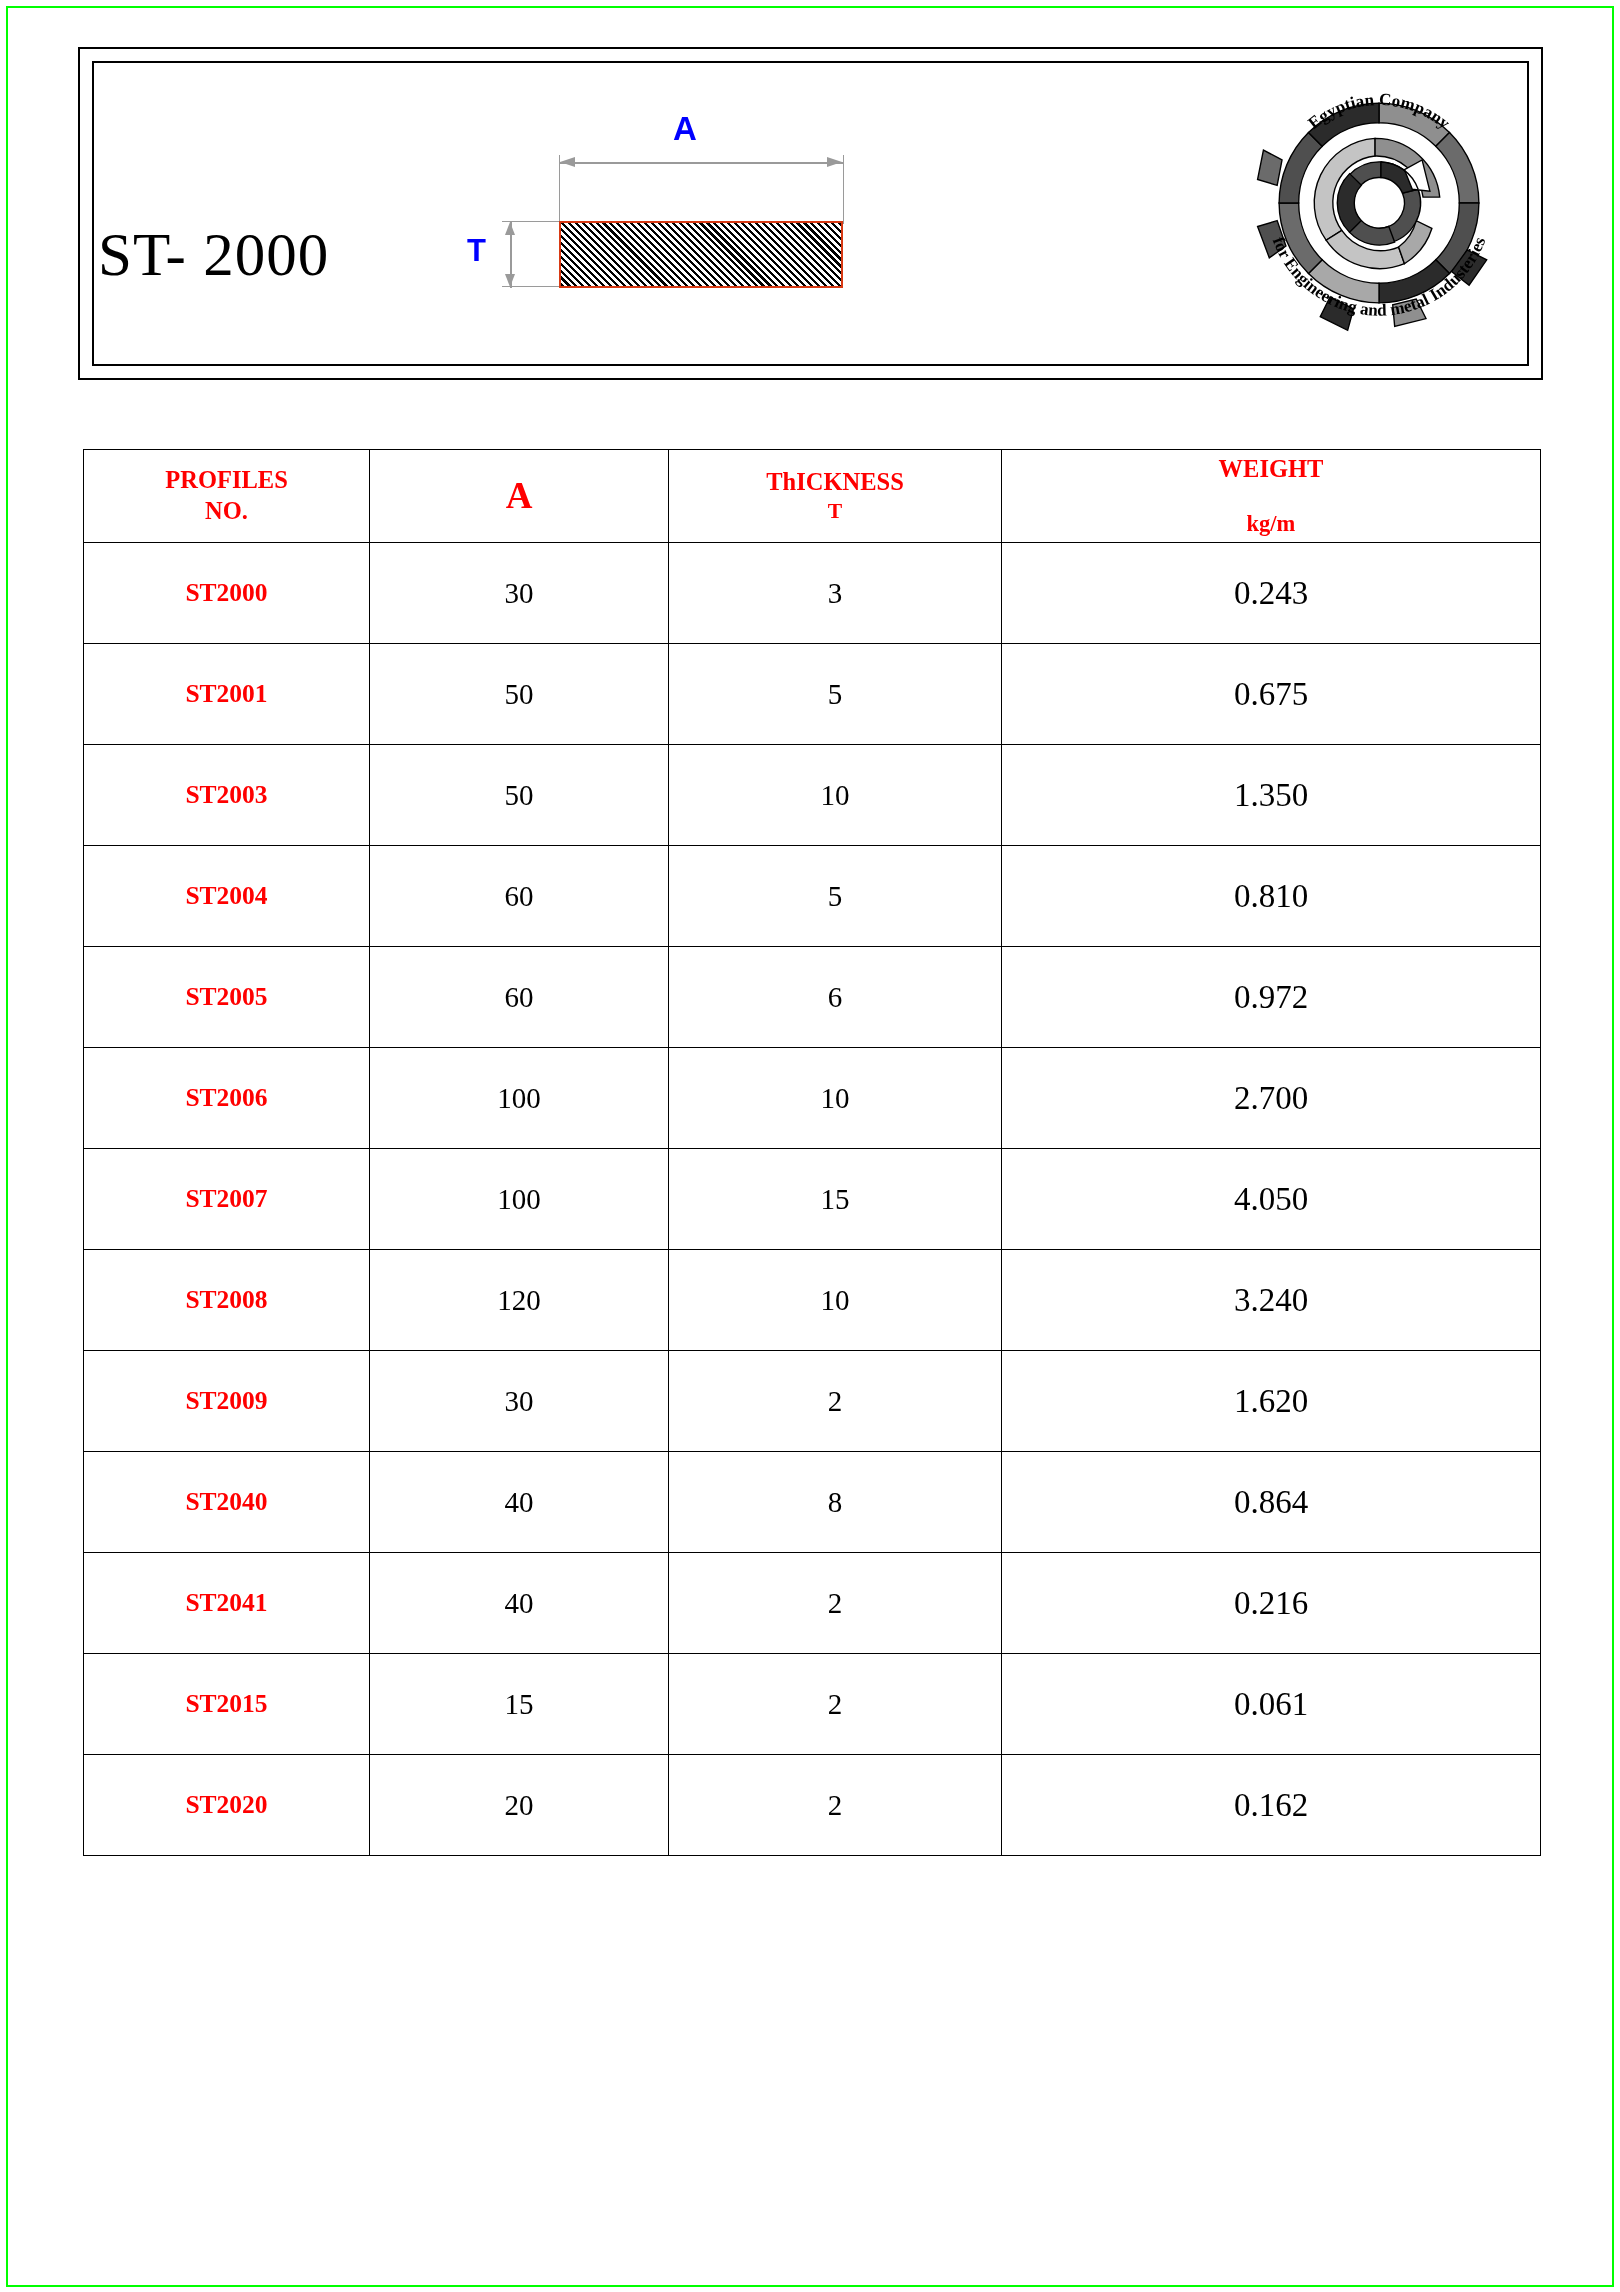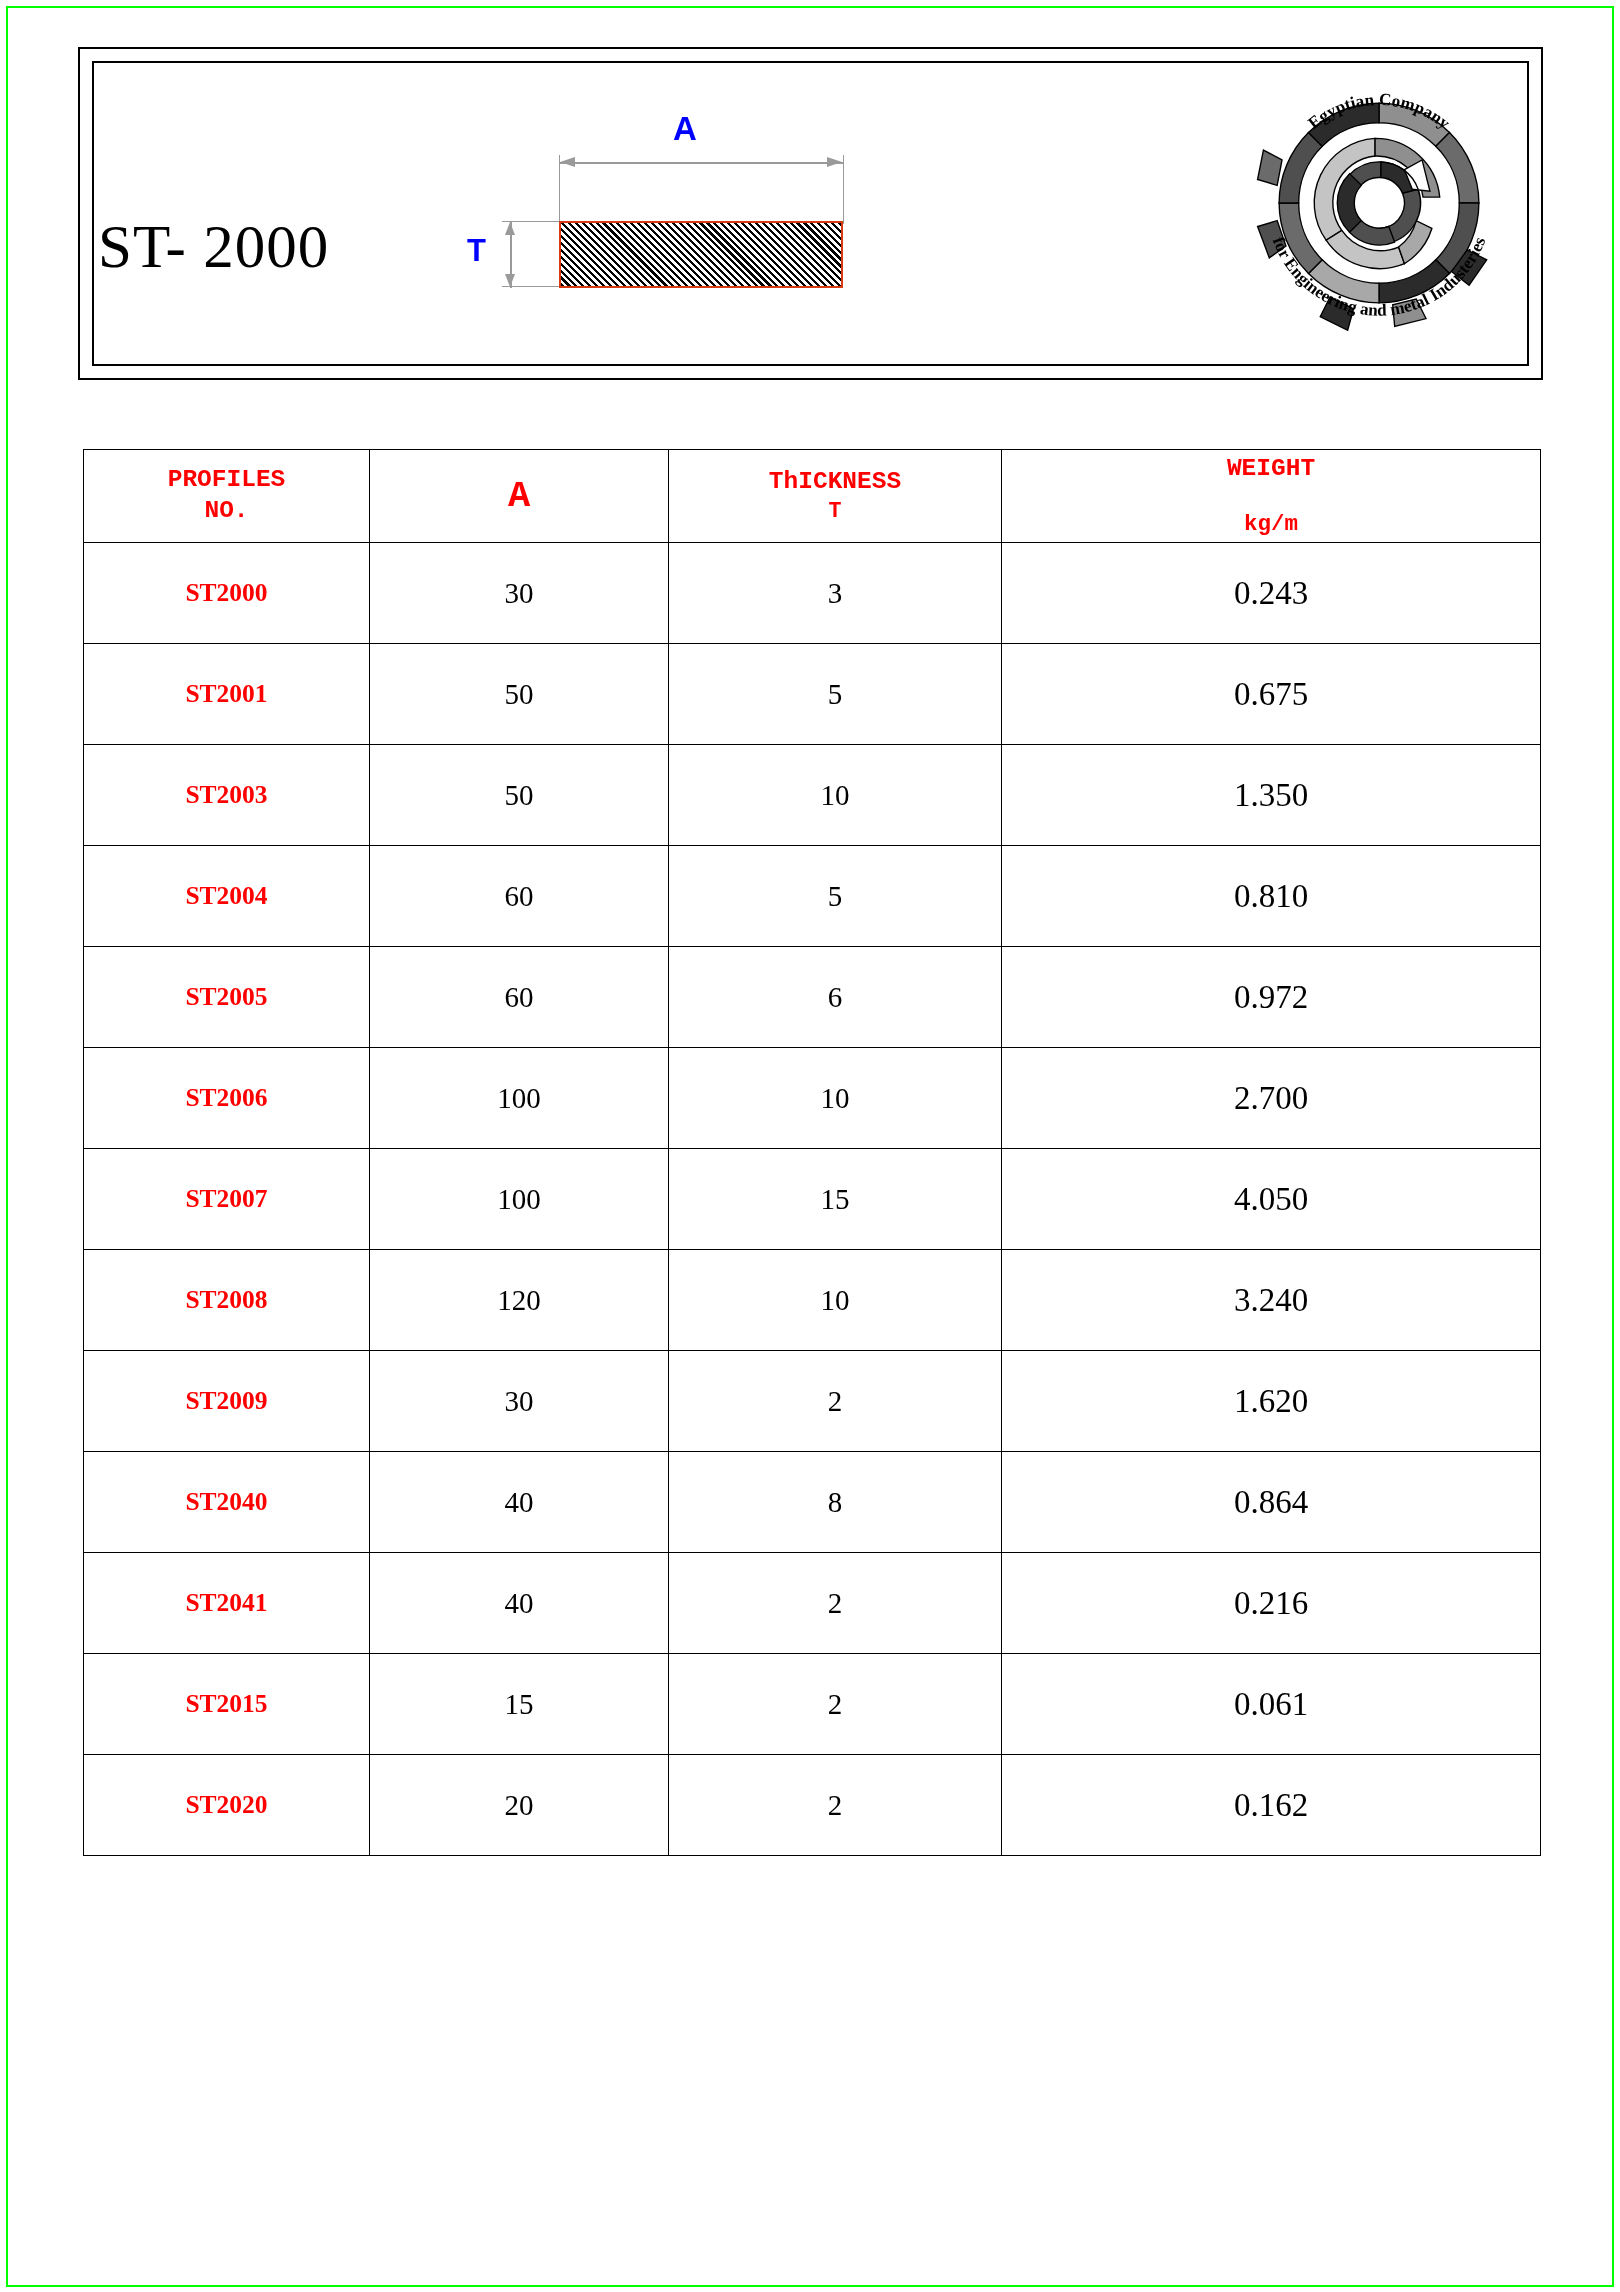--- a/index.html
+++ b/index.html
@@ -51,21 +51,21 @@
     right: 11.8px;
     bottom: 11.8px;
     border: 2px solid #000000;
     box-sizing: border-box;
   }
 
   
   .sheet-title {
     position: absolute;
     left: 98px;
-    top: 212px;
+    top: 220px;
     font-size: 61px;
     letter-spacing: 1px;
     color: #000000;
     white-space: nowrap;
   }
 
   
   .drawing {
     position: absolute;
     left: 461px;
@@ -226,21 +226,20 @@
   .col-profile { width: 286px; }
   .col-a       { width: 299px; }
   .col-t       { width: 333px; }
   .col-weight  { width: 539px; }
 
   thead th {
     height: 92px;
     color: #ff0000;
     font-weight: bold;
     line-height: 1.25;
-    font-family: Liberation Mono, monospace;
   }
   .hd-profile { font-size: 24.5px; }
   .hd-a       { font-size: 37px; }
   .hd-t       { font-size: 24.5px; }
   .hd-t .sub  { font-size: 21.6px; display: block; }
   .hd-w       { font-size: 24.5px; }
   .hd-w .sub  { font-size: 22.5px; display: block; margin-top: 25px; }
   .hd-profile .sub { font-size: 24.5px; display: block; }
 
   tbody tr { height: 101px; }

